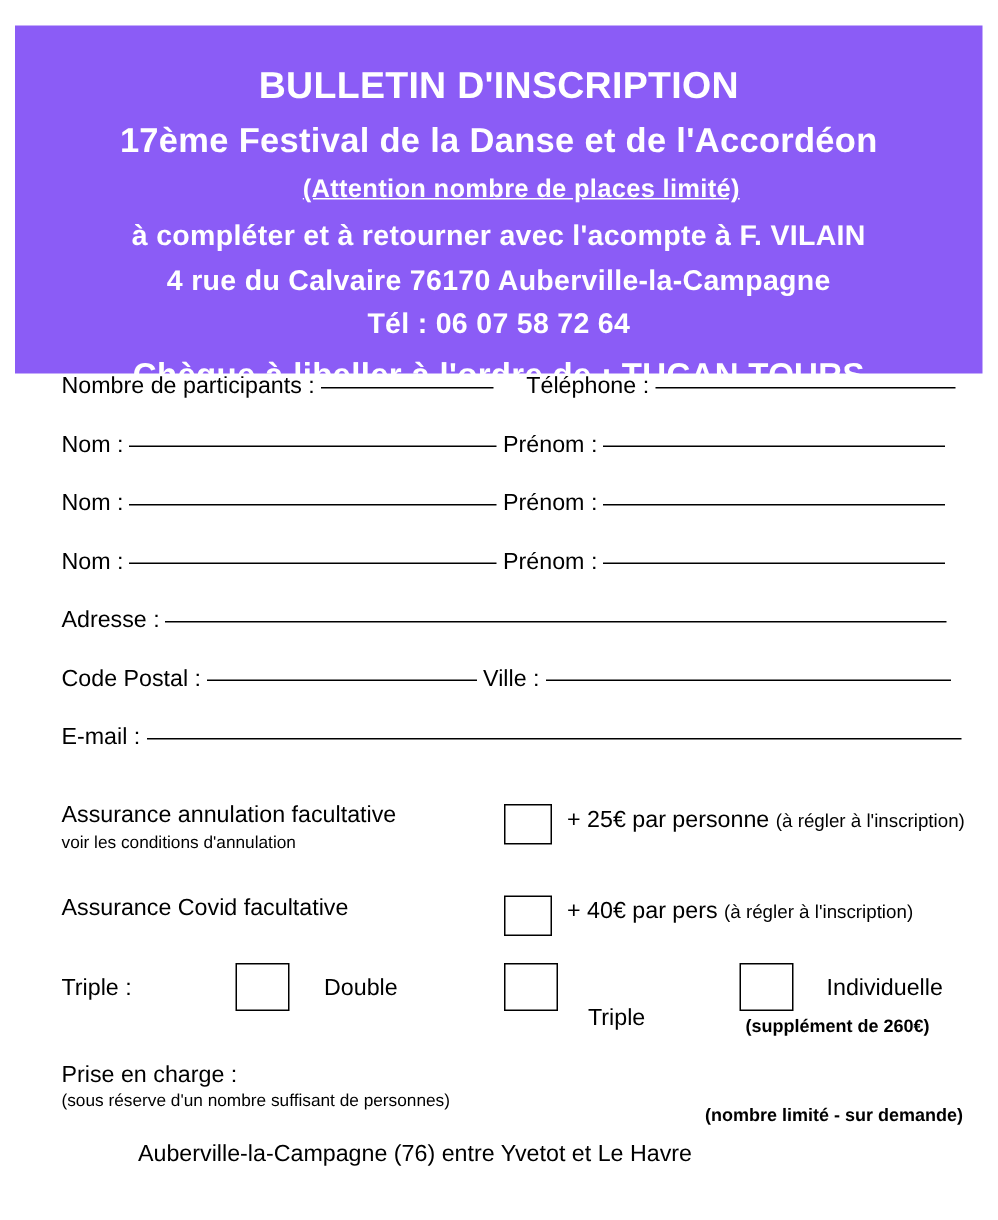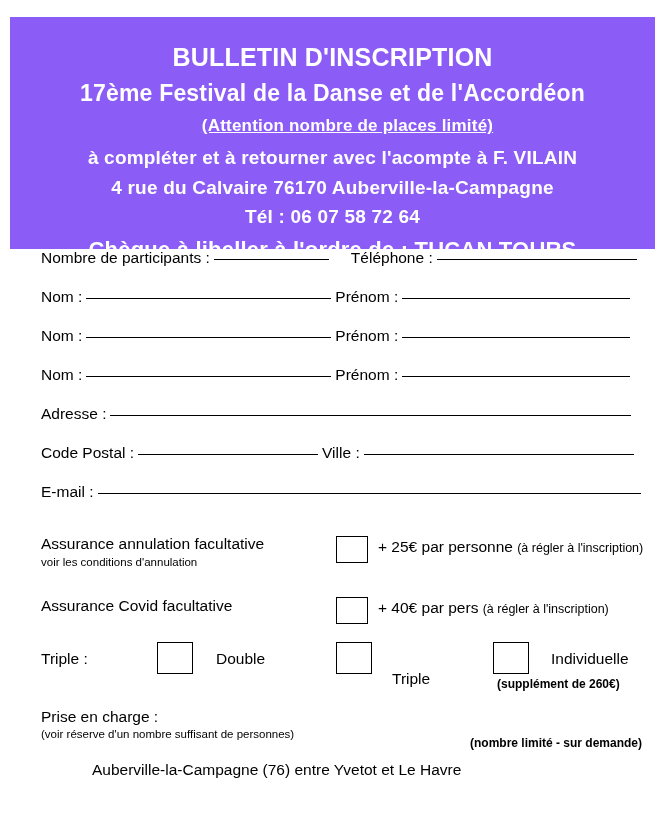--- a/index.html
+++ b/index.html
@@ -276,16 +276,16 @@
     <div class="ch-text" style="left:392px;margin-top:20px;">Triple</div>
 
     <div class="ch-box" style="left:493px;"></div>
     <div class="ch-text" style="left:551px;">Individuelle</div>
 
     <div class="ch-note" style="left:497px; top:41px;">(supplément de 260€)</div>
     <div class="ch-note" style="left:470px; top:60px;margin-top:40px;">(nombre limité - sur demande)</div>
   </div>
 
   <div class="prise">Prise en charge :</div>
-  <div class="prise-sub">(voir réserve d'un nombre suffisant de personnes)</div>
+  <div class="prise-sub">(sous réserve d'un nombre suffisant de personnes)</div>
   <div class="footer-loc">Auberville-la-Campagne (76) entre Yvetot et Le Havre</div>
 
 </div>
 
 </body></html>

